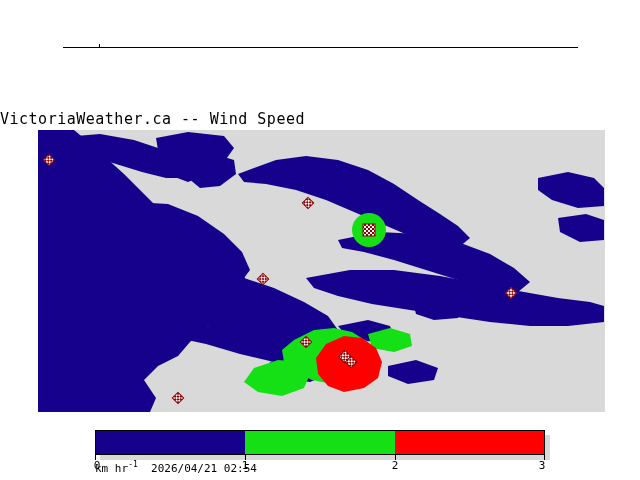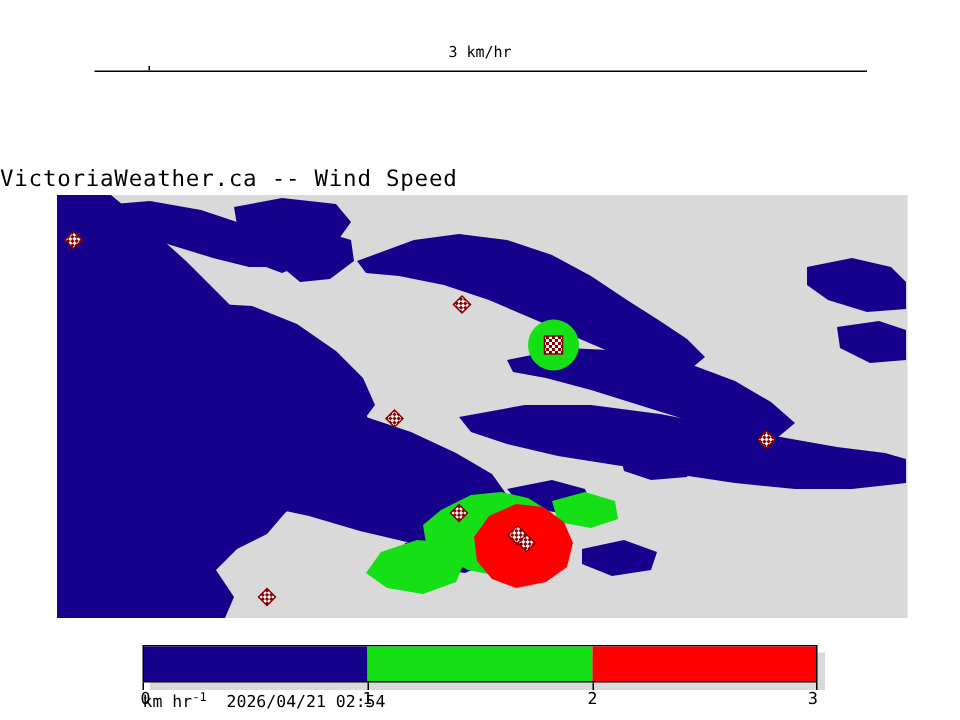--- a/index.html
+++ b/index.html
@@ -57,21 +57,20 @@
     white-space:nowrap;
   }
   .cbar-caption sup{font-size:8px;vertical-align:super;}
 </style>
 </head>
 <body>
 
 <div id="stage">
 
   <div class="scale-wrap">
-    <div class="scale-label">3 km/hr</div>
     <div class="scale-line"></div>
     <div class="scale-tick"></div>
   </div>
 
   <div class="chart-title">VictoriaWeather.ca -- Wind Speed</div>
 
   <div class="map-panel">
     <svg class="map-svg" viewBox="0 0 567 282" preserveAspectRatio="none">
       <defs>
         <pattern id="stn" width="4" height="4" patternUnits="userSpaceOnUse">

